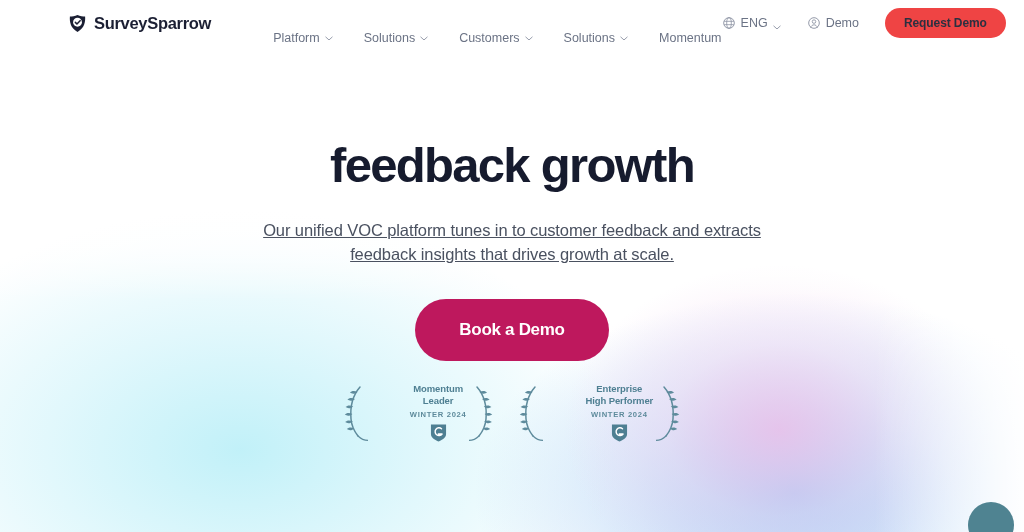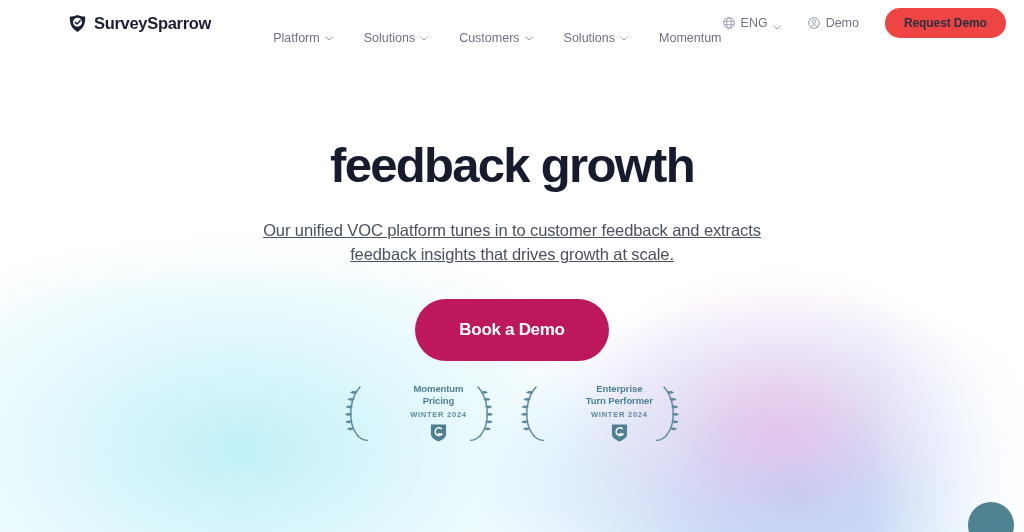--- a/index.html
+++ b/index.html
@@ -262,21 +262,21 @@
             <path d="M10.4 31c-3-1.6-6-1.3-7.6.6 2 1.6 5.2 1.6 7.6-.6z" fill="#5e8b9c" stroke="none"></path>
             <path d="M10.8 38.5c-3-1.6-6-1.3-7.6.6 2 1.6 5.2 1.6 7.6-.6z" fill="#5e8b9c" stroke="none"></path>
             <path d="M12.4 45.5c-3-1.6-6-1.3-7.6.6 2 1.6 5.2 1.6 7.6-.6z" fill="#5e8b9c" stroke="none"></path>
             <path d="M16 53c3 3 7 4.4 10 4.4" stroke-width="1.1"></path>
           </g>
         </svg>
 
         <div class="badge-mid">
           <div class="b-title">
             <span>Momentum</span>
-            <span class="l2">Pricing</span>
+            <span class="l2">Leader</span>
           </div>
           <div class="b-year">WINTER 2024</div>
           <svg class="g2" viewBox="0 0 18 20">
             <path d="M1 1.4h16v10.2c0 4.2-4.6 6.5-8 7.9-3.4-1.4-8-3.7-8-7.9z" fill="#4e7f92"></path>
             <path d="M12.2 6.0a4.1 4.1 0 10.6 5.6h-4.0" stroke="#ffffff" stroke-width="1.5" fill="none" stroke-linecap="round" stroke-linejoin="round"></path>
           </svg>
         </div>
 
         <svg class="wreath" viewBox="0 0 26 58">
           <g stroke="#5e8b9c" stroke-width="1.5" fill="none" stroke-linecap="round" transform="translate(26,0) scale(-1,1)">
@@ -302,21 +302,21 @@
             <path d="M10.4 31c-3-1.6-6-1.3-7.6.6 2 1.6 5.2 1.6 7.6-.6z" fill="#5e8b9c" stroke="none"></path>
             <path d="M10.8 38.5c-3-1.6-6-1.3-7.6.6 2 1.6 5.2 1.6 7.6-.6z" fill="#5e8b9c" stroke="none"></path>
             <path d="M12.4 45.5c-3-1.6-6-1.3-7.6.6 2 1.6 5.2 1.6 7.6-.6z" fill="#5e8b9c" stroke="none"></path>
             <path d="M16 53c3 3 7 4.4 10 4.4" stroke-width="1.1"></path>
           </g>
         </svg>
 
         <div class="badge-mid">
           <div class="b-title">
             <span>Enterprise</span>
-            <span class="l2">Turn Performer</span>
+            <span class="l2">High Performer</span>
           </div>
           <div class="b-year">WINTER 2024</div>
           <svg class="g2" viewBox="0 0 18 20">
             <path d="M1 1.4h16v10.2c0 4.2-4.6 6.5-8 7.9-3.4-1.4-8-3.7-8-7.9z" fill="#4e7f92"></path>
             <path d="M12.2 6.0a4.1 4.1 0 10.6 5.6h-4.0" stroke="#ffffff" stroke-width="1.5" fill="none" stroke-linecap="round" stroke-linejoin="round"></path>
           </svg>
         </div>
 
         <svg class="wreath" viewBox="0 0 26 58">
           <g stroke="#5e8b9c" stroke-width="1.5" fill="none" stroke-linecap="round" transform="translate(26,0) scale(-1,1)">

